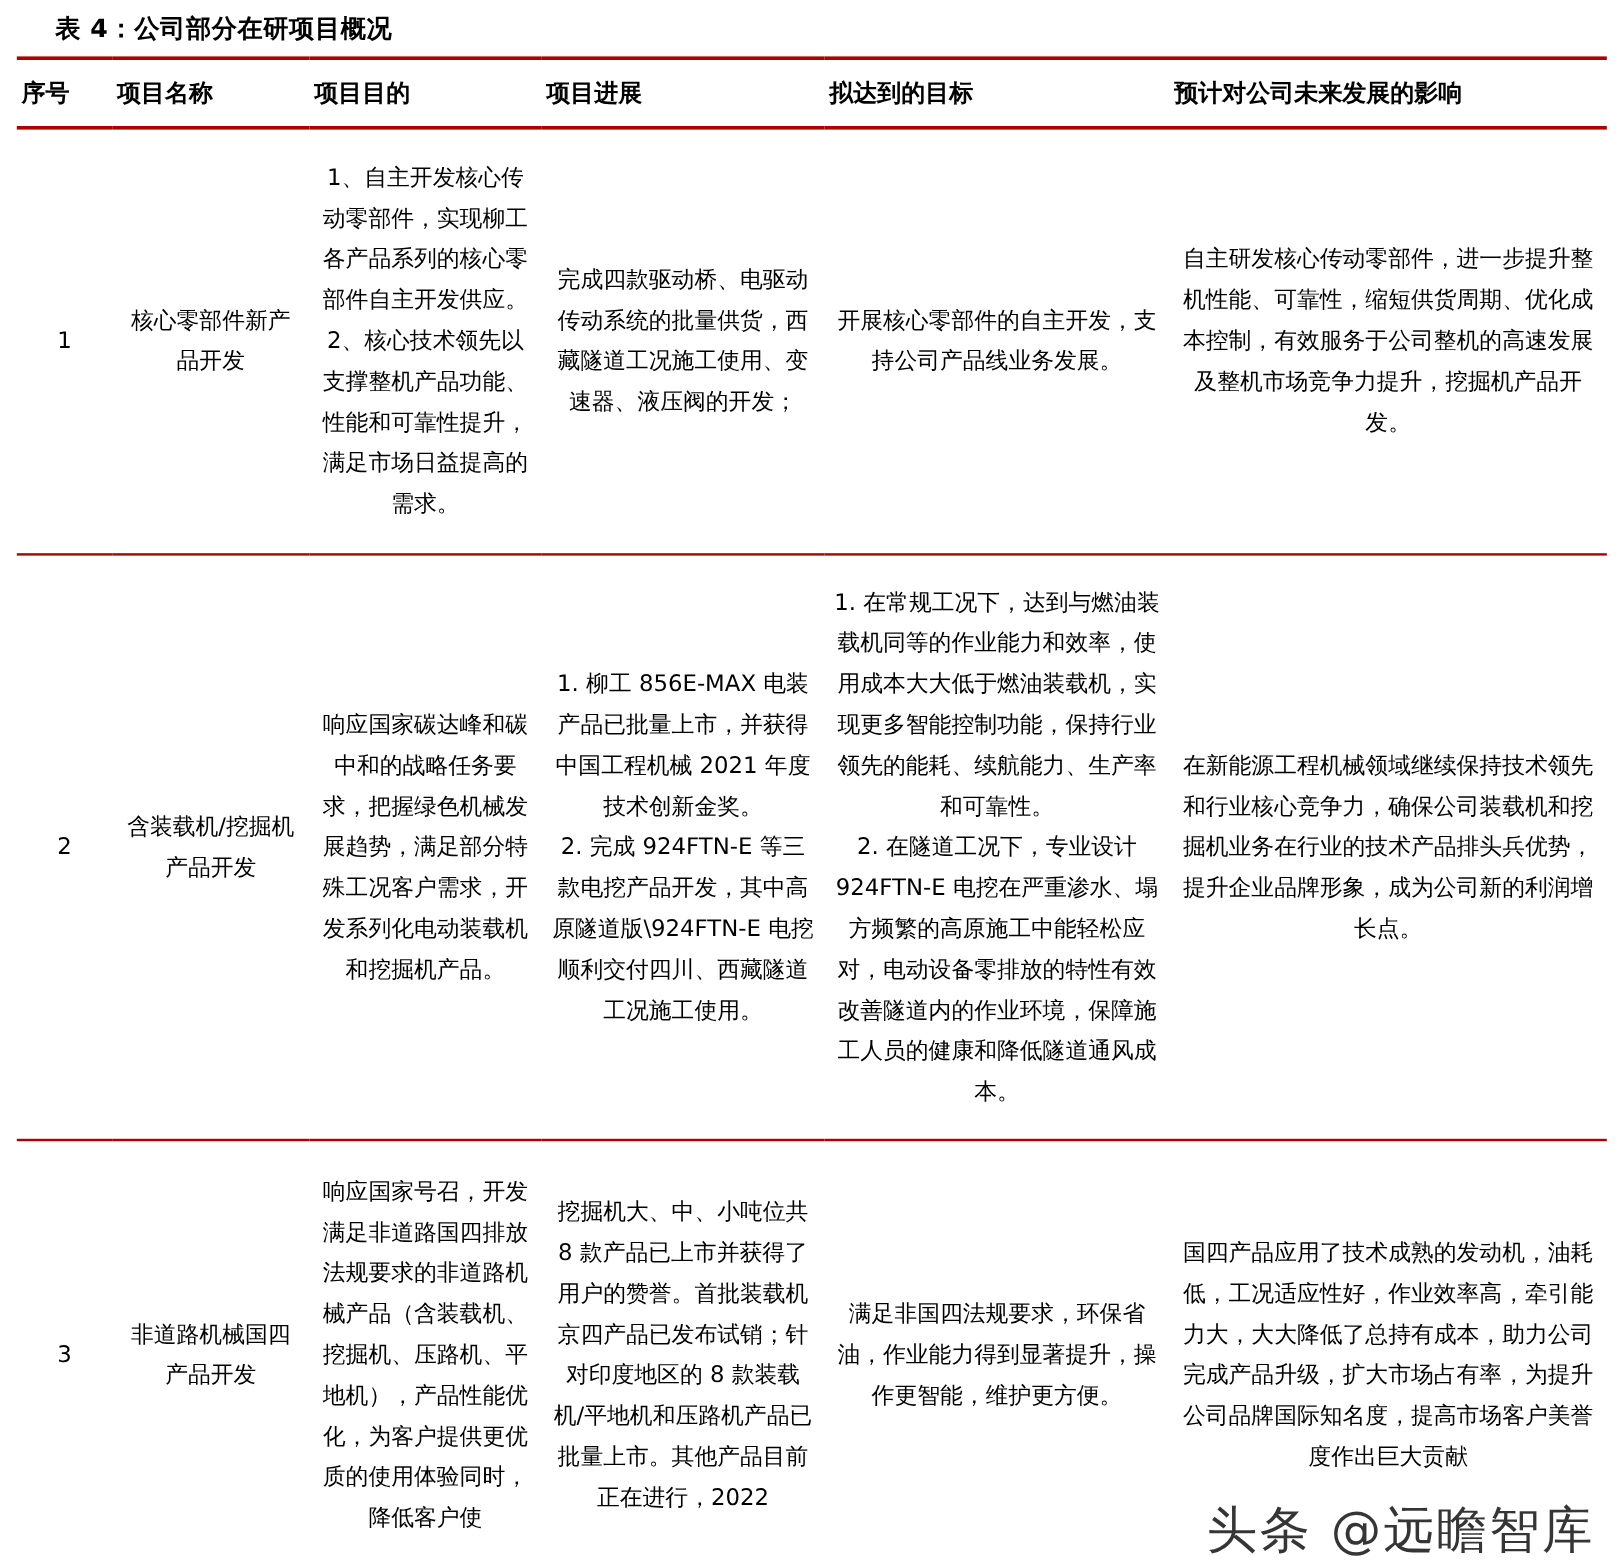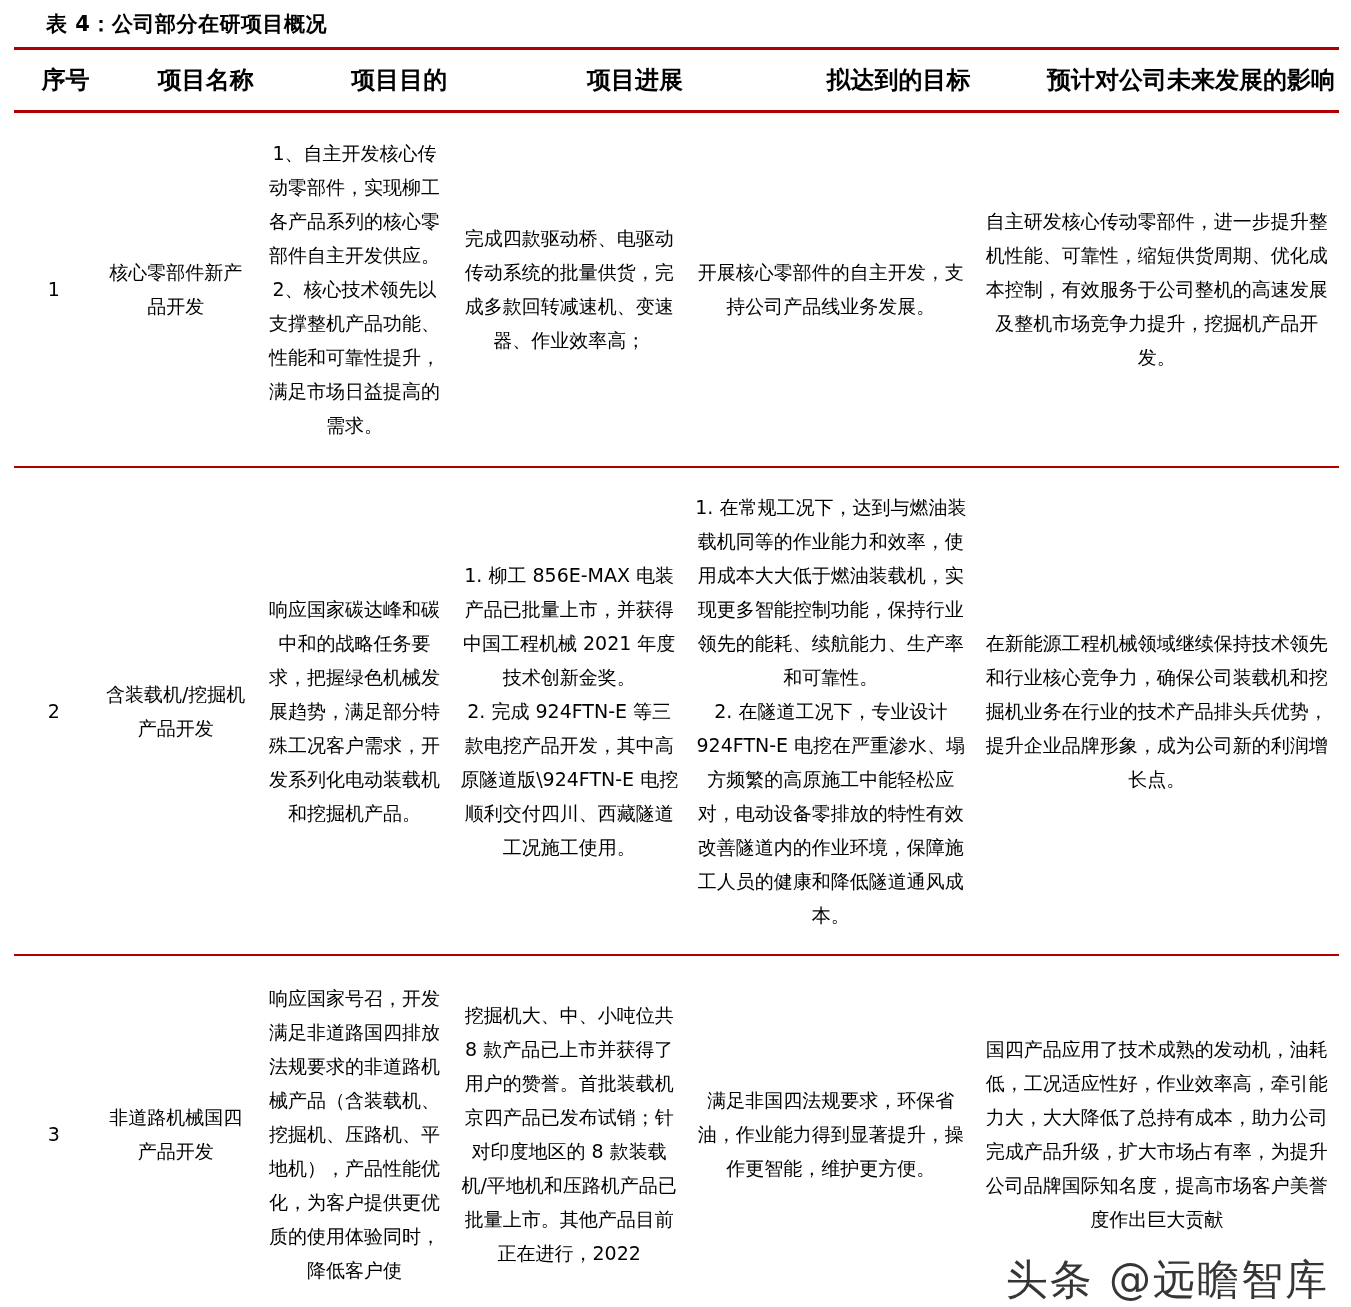--- a/index.html
+++ b/index.html
@@ -22,22 +22,22 @@
   table.rd-table {
     width: 1325px;
     border-collapse: collapse;
     table-layout: fixed;
   }
   table.rd-table thead tr {
     border-top: 3px solid var(--accent);
     border-bottom: 3px solid var(--accent);
   }
   table.rd-table thead th {
-    font-size: 24px; font-weight: bold;
-    text-align: right; vertical-align: middle;
+    font-size: 20px; font-weight: bold;
+    text-align: left; vertical-align: middle;
     height: 40px; padding: 14px 4px;
   }
   table.rd-table tbody tr { border-bottom: 2px solid var(--accent); }
   table.rd-table tbody tr:last-child { border-bottom: 3px solid var(--accent); }
   table.rd-table td {
     vertical-align: middle;
     text-align: center;
     font-size: 19px;
     padding: 4px 8px;
   }
@@ -104,21 +104,21 @@
             <div class="cell-text">1</div>
           </td>
         <td class="name-cell">
             <div class="cell-text">核心零部件新产品开发</div>
           </td>
         <td>
             <div class="cell-text">1、自主开发核心传动零部件，实现柳工各产品系列的核心零部件自主开发供应。
 2、核心技术领先以支撑整机产品功能、性能和可靠性提升，满足市场日益提高的需求。</div>
           </td>
         <td>
-            <div class="cell-text">完成四款驱动桥、电驱动传动系统的批量供货，完成多款回转减速机、变速器、作业效率高；</div>
+            <div class="cell-text">完成四款驱动桥、电驱动传动系统的批量供货，西藏隧道工况施工使用、变速器、液压阀的开发；</div>
           </td>
         <td>
             <div class="cell-text">开展核心零部件的自主开发，支持公司产品线业务发展。</div>
           </td>
         <td>
             <div class="cell-text">自主研发核心传动零部件，进一步提升整机性能、可靠性，缩短供货周期、优化成本控制，有效服务于公司整机的高速发展及整机市场竞争力提升，挖掘机产品开发。</div>
           </td>
       </tr>
       <tr class="row-2">
         <td>

